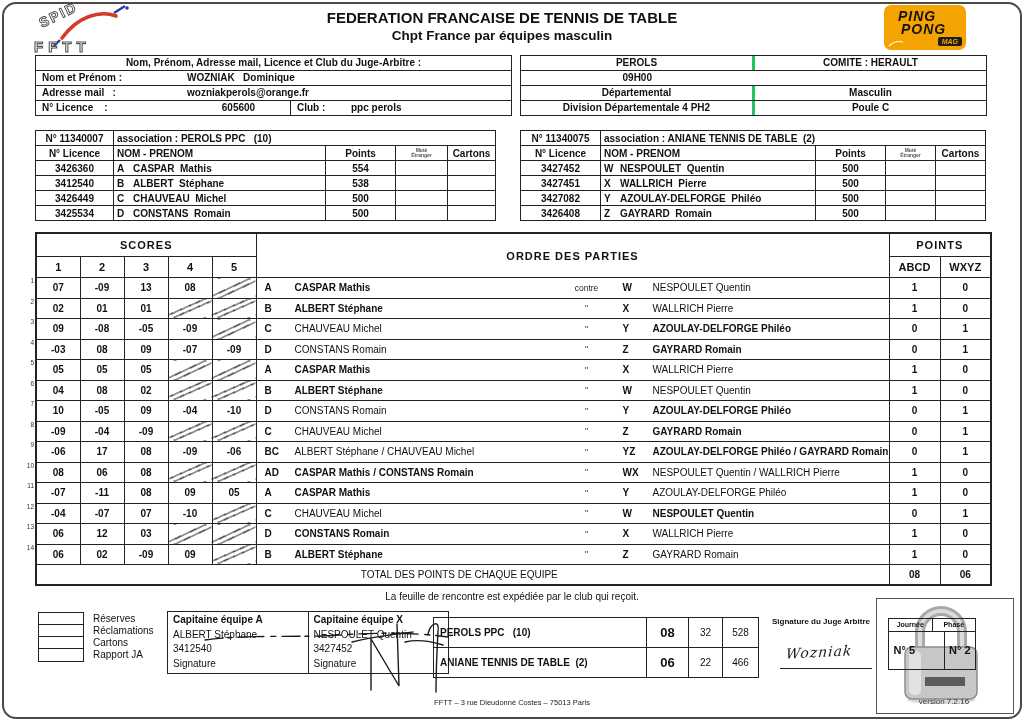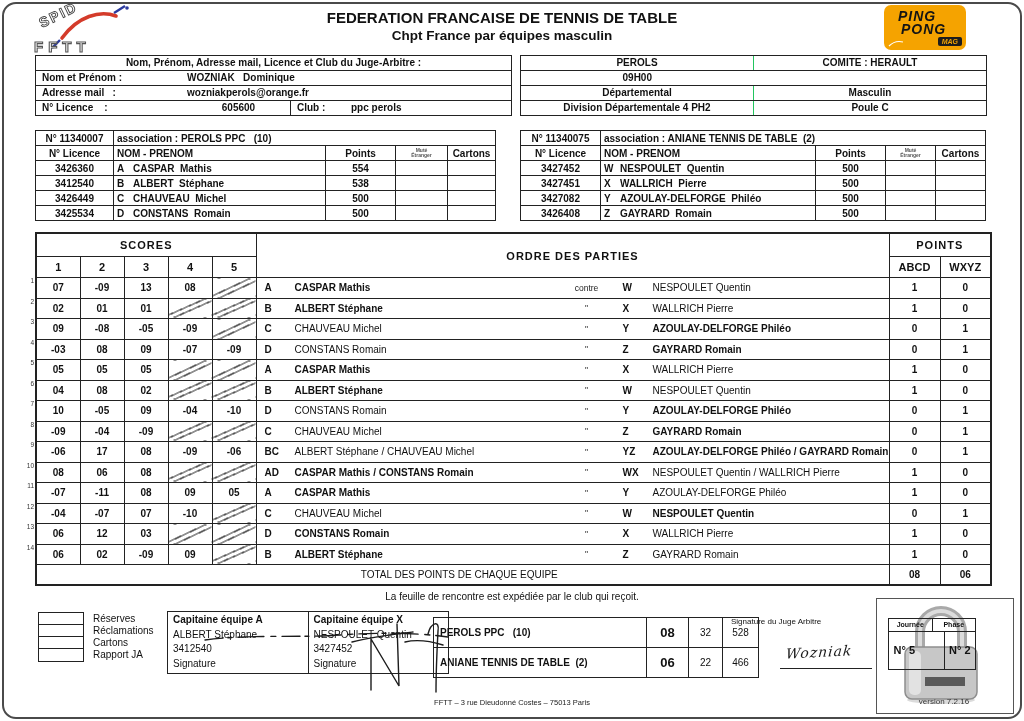--- a/index.html
+++ b/index.html
@@ -27,21 +27,21 @@
   #judge .hd{height:14px;line-height:14px;text-align:center;}
   #judge .lab{width:145px;padding-left:6px;}
   #judge .lic{width:103px;text-align:center;}
   #judge .clb{width:50px;border-left:1px solid #222;padding-left:6px;}
   #judge .clv{flex:1;padding-left:4px;}
   
   #minfo{left:520px;top:55px;width:465px;border:1.5px solid #222;font-size:10px;font-weight:bold;}
   #minfo .row{display:flex;height:14px;line-height:14px;border-top:1px solid #222;}
   #minfo .row:first-child{border-top:none;}
   #minfo .c{width:50%;text-align:center;}
-  #minfo .c + .c{border-left:1px solid #22c55e;}
+  #minfo .c + .c{border-left:3px solid #22c55e;}
   
   table{border-collapse:collapse;}
   .roster{position:absolute;top:130px;font-size:10px;font-weight:bold;table-layout:fixed;
        border:1.5px solid #222;}
   .roster td{border:1px solid #222;height:14px;padding:0 3px;overflow:hidden;white-space:pre;}
   .roster .c{text-align:center;}
   .roster .mutehead{font-size:5px;line-height:5px;color:#555;text-align:center;padding:0;}
   .roster .pletter{display:inline-block;width:16px;}
   
   #main{position:absolute;left:35px;top:232px;border:2px solid #222;table-layout:fixed;}
@@ -74,21 +74,21 @@
   #captains{left:167px;top:611px;width:280px;height:61px;border:1.5px solid #222;display:flex;
        font-size:10px;justify-content:flex-end;}
   #captains .col{width:50%;padding:1px 0 0 5px;}
   #captains .col + .col{border-left:1px solid #222;}
   #captains .line{height:14.5px;line-height:14.5px;white-space:pre;}
   #results{position:absolute;left:433px;top:617px;border:1.5px solid #222;table-layout:fixed;}
   #results td{border:1px solid #222;height:29px;padding:0;}
   #results .team{font-weight:bold;padding-left:6px;font-size:10px;white-space:pre;}
   #results .big{font-weight:bold;font-size:13px;text-align:center;}
   #results .sm{font-size:10px;text-align:center;}
-  #jsig-label{left:731px;top:617px;width:120px;font-size:8px;font-weight:normal;}
+  #jsig-label{left:772px;top:617px;width:120px;font-size:8px;font-weight:bold;}
   #jsig-name{left:786px;top:644px;font-family:"DejaVu Serif",serif;font-style:italic;
        font-size:14px;color:#1a1a1a;transform:rotate(-3deg) skewX(-8deg);letter-spacing:1px;}
   #jsig-line{left:780px;top:668px;width:92px;border-top:1.3px solid #222;}
   #lockbox{left:876px;top:598px;width:136px;height:114px;border:1px solid #555;}
   #locktable{position:absolute;left:11px;top:19px;width:86px;border:1px solid #222;}
   #locktable .hrow,#locktable .vrow{display:flex;}
   #locktable .hc{width:45px;text-align:center;font-size:7px;font-weight:bold;height:12px;
        line-height:12px;}
   #locktable .hc + .hc, #locktable .vc + .vc{border-left:1px solid #222;}
   #locktable .vrow{border-top:1px solid #222;gap:24px;}

